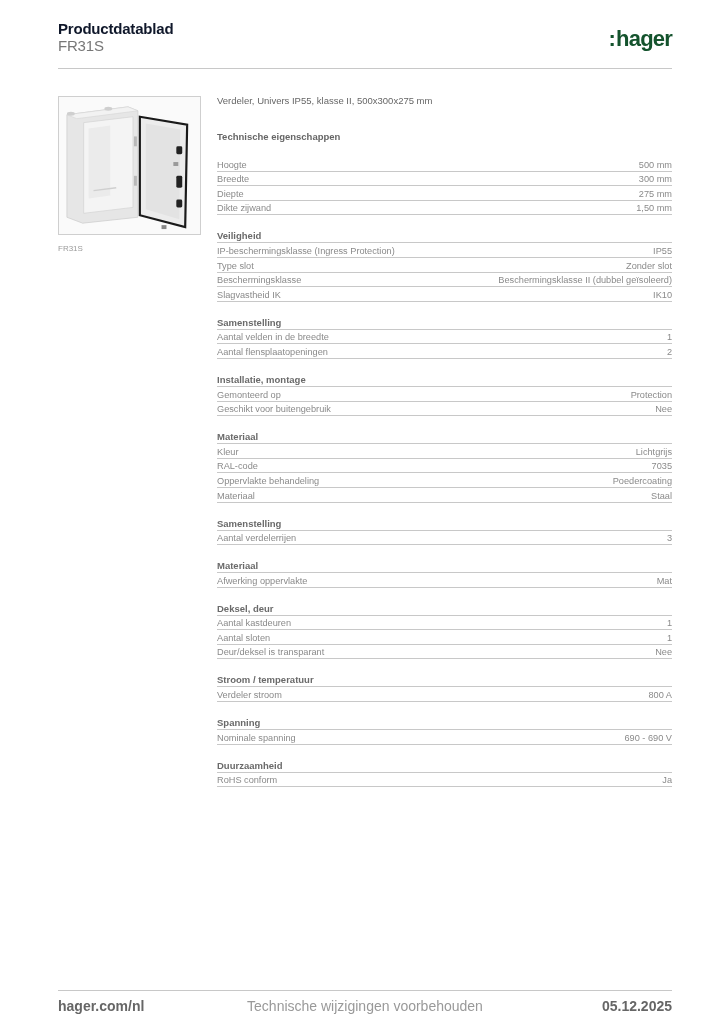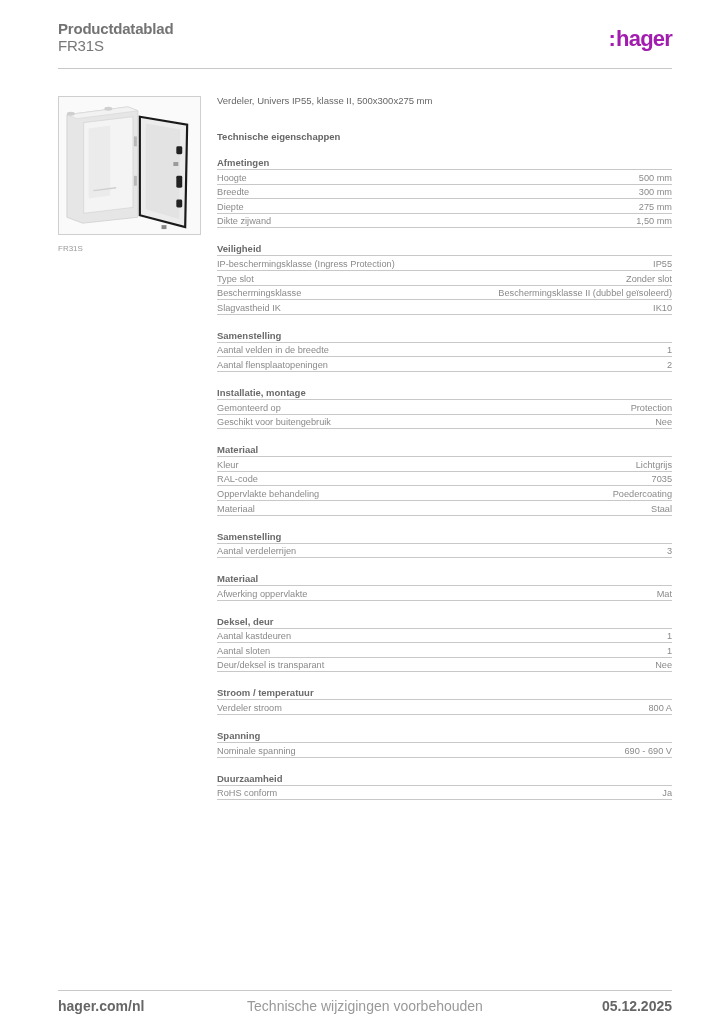--- a/index.html
+++ b/index.html
@@ -4,25 +4,25 @@
   <style>
     * { box-sizing: border-box; margin: 0; padding: 0; }
     html, body { width: 724px; height: 1024px; background: #ffffff; }
     body {
       position: relative;
       font-family: "Liberation Sans", "DejaVu Sans", sans-serif;
       color: #6b6b6b;
       overflow: hidden;
     }
     .header { position: absolute; left: 58px; top: 20px; width: 614px; height: 50px; }
-    .doc-title { font-size: 15px; font-weight: bold; color: #737373; line-height: 17px; letter-spacing: -0.2px; }
+    .doc-title { font-size: 15px; font-weight: bold; color: #0f172a; line-height: 17px; letter-spacing: -0.2px; }
     .doc-subtitle { font-size: 15px; color: #777777; line-height: 17px; letter-spacing: -0.2px; }
     .logo {
       position: absolute; right: 0; top: 6px;
-      font-size: 22px; font-weight: bold; color: #a21caf;
+      font-size: 22px; font-weight: bold; color: #14532d;
       letter-spacing: -0.8px; line-height: 26px;
     }
     .logo .colon { font-size: 22px; margin-right: 1px; }
     .header-rule { position: absolute; left: 58px; top: 68px; width: 614px; height: 1px; background: #c8c8c8; }
 
     .product-image {
       position: absolute; left: 58px; top: 96px; width: 143px; height: 139px;
       border: 1px solid #cfcfcf; background: #fff;
     }
     .product-image svg { display: block; width: 100%; height: 100%; }
@@ -90,21 +90,20 @@
     <rect x="104" y="130" width="5" height="4" fill="#888"></rect>
   </svg>
 </div>
 <div class="image-caption">FR31S</div>
 
 <div class="content">
   <div class="product-desc">Verdeler, Univers IP55, klasse II, 500x300x275 mm</div>
   <div class="tech-title">Technische eigenschappen</div>
   <div id="sections">
       <div class="section">
-        <div class="section-title">Afmetingen</div>
         <div class="row">
           <span class="label">Hoogte</span>
           <span class="value">500 mm</span>
         </div>
         <div class="row">
           <span class="label">Breedte</span>
           <span class="value">300 mm</span>
         </div>
         <div class="row">
           <span class="label">Diepte</span>

